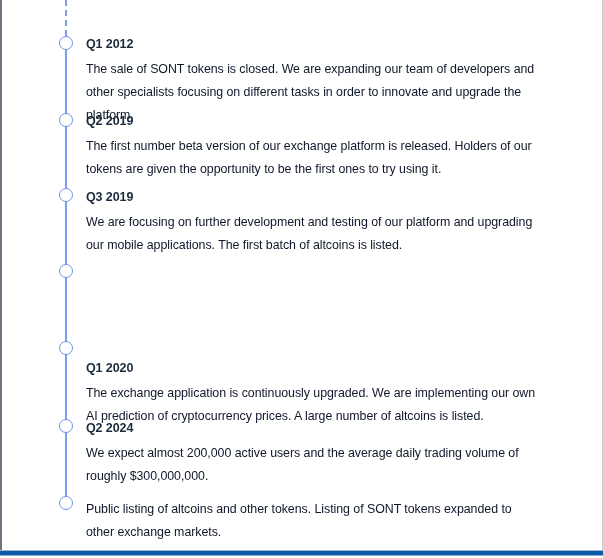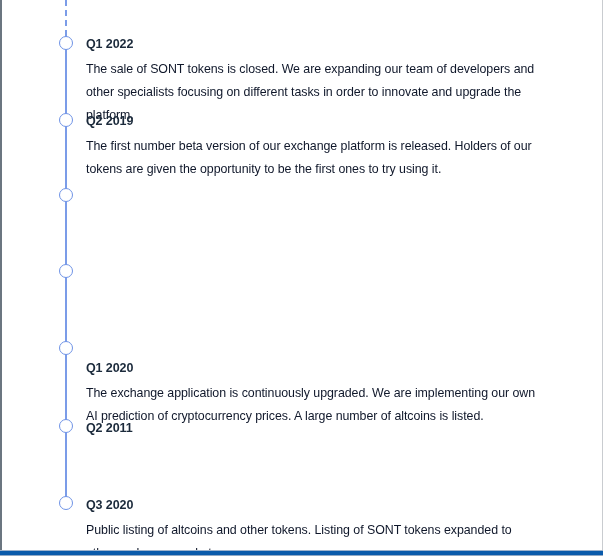--- a/index.html
+++ b/index.html
@@ -152,46 +152,48 @@
     <div class="node" style="top:113px"></div>
     <div class="node" style="top:188px"></div>
     <div class="node" style="top:264px"></div>
     <div class="node" style="top:341px"></div>
     <div class="node" style="top:419px"></div>
     <div class="node" style="top:496px"></div>
 
     <div class="entries">
 
       <div class="entry" style="top:37px">
-        <div class="entry-title">Q1 2022</div>
+        <div class="entry-title">Q1 2012</div>
         <div class="entry-body">The sale of SONT tokens is closed. We are expanding our team of developers and other specialists focusing on different tasks in order to innovate and upgrade the platform.</div>
       </div>
 
       <div class="entry" style="top:114px">
         <div class="entry-title">Q2 2019</div>
         <div class="entry-body">The first number beta version of our exchange platform is released. Holders of our tokens are given the opportunity to be the first ones to try using it.</div>
       </div>
 
       <div class="entry" style="top:190px">
+        <div class="entry-title">Q3 2019</div>
+        <div class="entry-body">We are focusing on further development and testing of our platform and upgrading our mobile applications. The first batch of altcoins is listed.</div>
       </div>
 
       <div class="entry" style="top:266px">
       </div>
 
       <div class="entry" style="top:361px">
         <div class="entry-title">Q1 2020</div>
         <div class="entry-body">The exchange application is continuously upgraded. We are implementing our own AI prediction of cryptocurrency prices. A large number of altcoins is listed.</div>
       </div>
 
       <div class="entry" style="top:421px">
-        <div class="entry-title">Q2 2011</div>
+        <div class="entry-title">Q2 2024</div>
+        <div class="entry-body">We expect almost 200,000 active users and the average daily trading volume of roughly $300,000,000.</div>
       </div>
 
       <div class="entry" style="top:498px">
-        <div class="entry-title">Q3 2020</div>
         <div class="entry-body">Public listing of altcoins and other tokens. Listing of SONT tokens expanded to other exchange markets.</div>
       </div>
 
     </div>
   </div>
 
   <div class="bottom-bar">
     <div class="rule-top"></div>
     <div class="rule-main"></div>
     <div class="rule-bot"></div>

